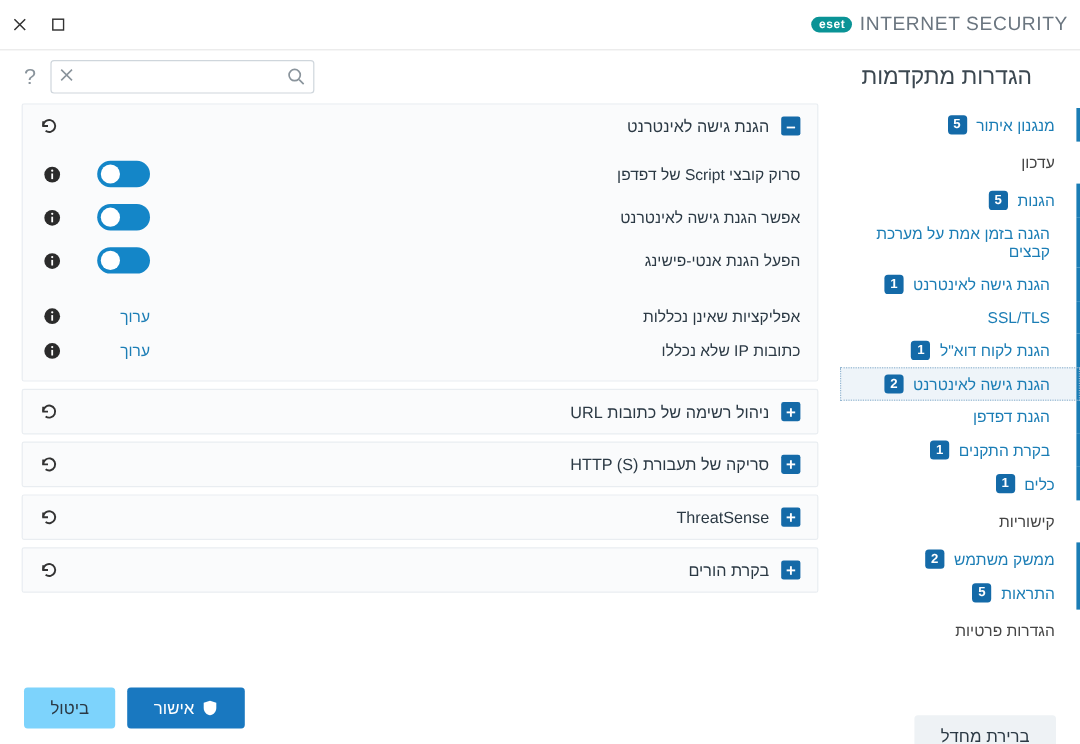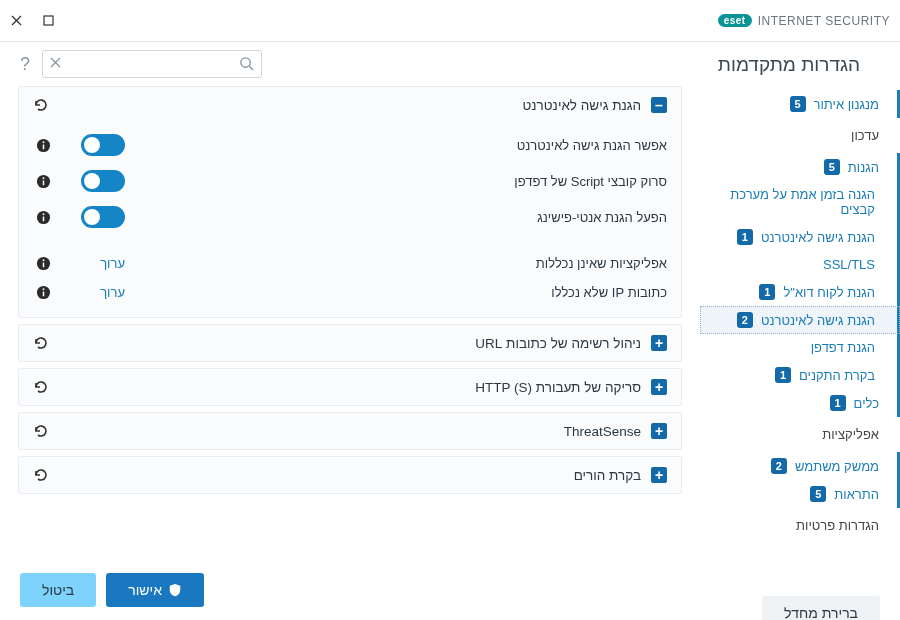--- a/index.html
+++ b/index.html
@@ -1,20 +1,20 @@
 <!DOCTYPE html>
 <html dir="rtl" lang="he"><head>
 <meta charset="utf-8">
 <style>
   * { box-sizing: border-box; margin: 0; padding: 0; }
   body { font-family: "Segoe UI", Tahoma, Arial, sans-serif; font-size: 13px; color:#333; background:#fff; width:900px; height:620px; overflow:hidden; direction:rtl; }
   .titlebar { height:42px; display:flex; align-items:center; justify-content:space-between; padding:0 10px; border-bottom:1px solid #e8e8e8; }
   .titlebar-left { display:flex; align-items:center; gap:6px; direction:ltr; }
   .logo-pill { background:#0a9396; color:#fff; font-weight:bold; font-size:10px; padding:1px 6px; border-radius:8px; letter-spacing:0.5px;}
-  .logo-text { font-size:12px; color:#6b7680; letter-spacing:0.5px; }
+  .logo-text { font-size:16px; color:#6b7680; letter-spacing:0.5px; }
   .winbtns { display:flex; gap:20px; direction:ltr;}
   .winbtn { width:12px; height:12px; display:flex; align-items:center; justify-content:center; color:#555; cursor:pointer;}
   .searchwrap { flex:0 0 220px; position:relative; }
   .searchwrap input { width:100%; height:28px; border:1px solid #cfd6dc; border-radius:3px; padding:0 28px 0 28px; font-size:13px; outline:none; direction:rtl;}
   .searchwrap .sicon { position:absolute; right:8px; top:6px; color:#8a949c;}
   .searchwrap .xicon { position:absolute; left:8px; top:7px; color:#8a949c; font-size:12px; cursor:pointer;}
   .qmark { color:#8a949c; font-size:18px; cursor:pointer; }
   .title { font-size:19px; color:#3b4750; margin:4px 20px 10px 0; font-weight:400;}
   .body { display:flex; height:calc(620px - 30px - 60px); }
   .sidebar { width:200px; padding-top:4px;}
@@ -129,21 +129,21 @@
       </div>
       <div class="side-item sub subgroup">
         <span>בקרת התקנים</span>
         <span class="badge">1</span>
       </div>
       <div class="side-item top group">
         <span>כלים</span>
         <span class="badge">1</span>
       </div>
       <div class="side-item plain" style="border-right: 3px solid transparent; padding-top: 10px; padding-bottom: 10px;">
-        <span>אפליקציות</span>
+        <span>קישוריות</span>
       </div>
       <div class="side-item top group">
         <span>ממשק משתמש</span>
         <span class="badge">2</span>
       </div>
       <div class="side-item top group">
         <span>התראות</span>
         <span class="badge">5</span>
       </div>
       <div class="side-item plain" style="border-right: 3px solid transparent; padding-top: 10px; padding-bottom: 10px;">
@@ -158,34 +158,34 @@
           <span class="htxt">הגנת גישה לאינטרנט</span>
           <span class="revert">
             <svg viewBox="0 0 16 16">
               <path d="M3 8a5 5 0 1 1 2 4" fill="none" stroke="#333" stroke-width="1.6"></path>
               <path d="M3 4v4h4" fill="none" stroke="#333" stroke-width="1.6"></path>
             </svg>
           </span>
         </div>
         <div class="section-body">
           <div class="row">
+            <span class="label">סרוק קובצי Script של דפדפן</span>
+            <span class="ctrl">
+              <span class="toggle"></span>
+            </span>
+            <span class="info">
+              <svg width="15" height="15" viewBox="0 0 16 16">
+                <circle cx="8" cy="8" r="7" fill="#2b2b2b"></circle>
+                <rect x="7.2" y="7" width="1.6" height="5" fill="#fff"></rect>
+                <circle cx="8" cy="4.5" r="1" fill="#fff"></circle>
+              </svg>
+            </span>
+          </div>
+          <div class="row">
             <span class="label">אפשר הגנת גישה לאינטרנט</span>
-            <span class="ctrl">
-              <span class="toggle"></span>
-            </span>
-            <span class="info">
-              <svg width="15" height="15" viewBox="0 0 16 16">
-                <circle cx="8" cy="8" r="7" fill="#2b2b2b"></circle>
-                <rect x="7.2" y="7" width="1.6" height="5" fill="#fff"></rect>
-                <circle cx="8" cy="4.5" r="1" fill="#fff"></circle>
-              </svg>
-            </span>
-          </div>
-          <div class="row">
-            <span class="label">סרוק קובצי Script של דפדפן</span>
             <span class="ctrl">
               <span class="toggle"></span>
             </span>
             <span class="info">
               <svg width="15" height="15" viewBox="0 0 16 16">
                 <circle cx="8" cy="8" r="7" fill="#2b2b2b"></circle>
                 <rect x="7.2" y="7" width="1.6" height="5" fill="#fff"></rect>
                 <circle cx="8" cy="4.5" r="1" fill="#fff"></circle>
               </svg>
             </span>

